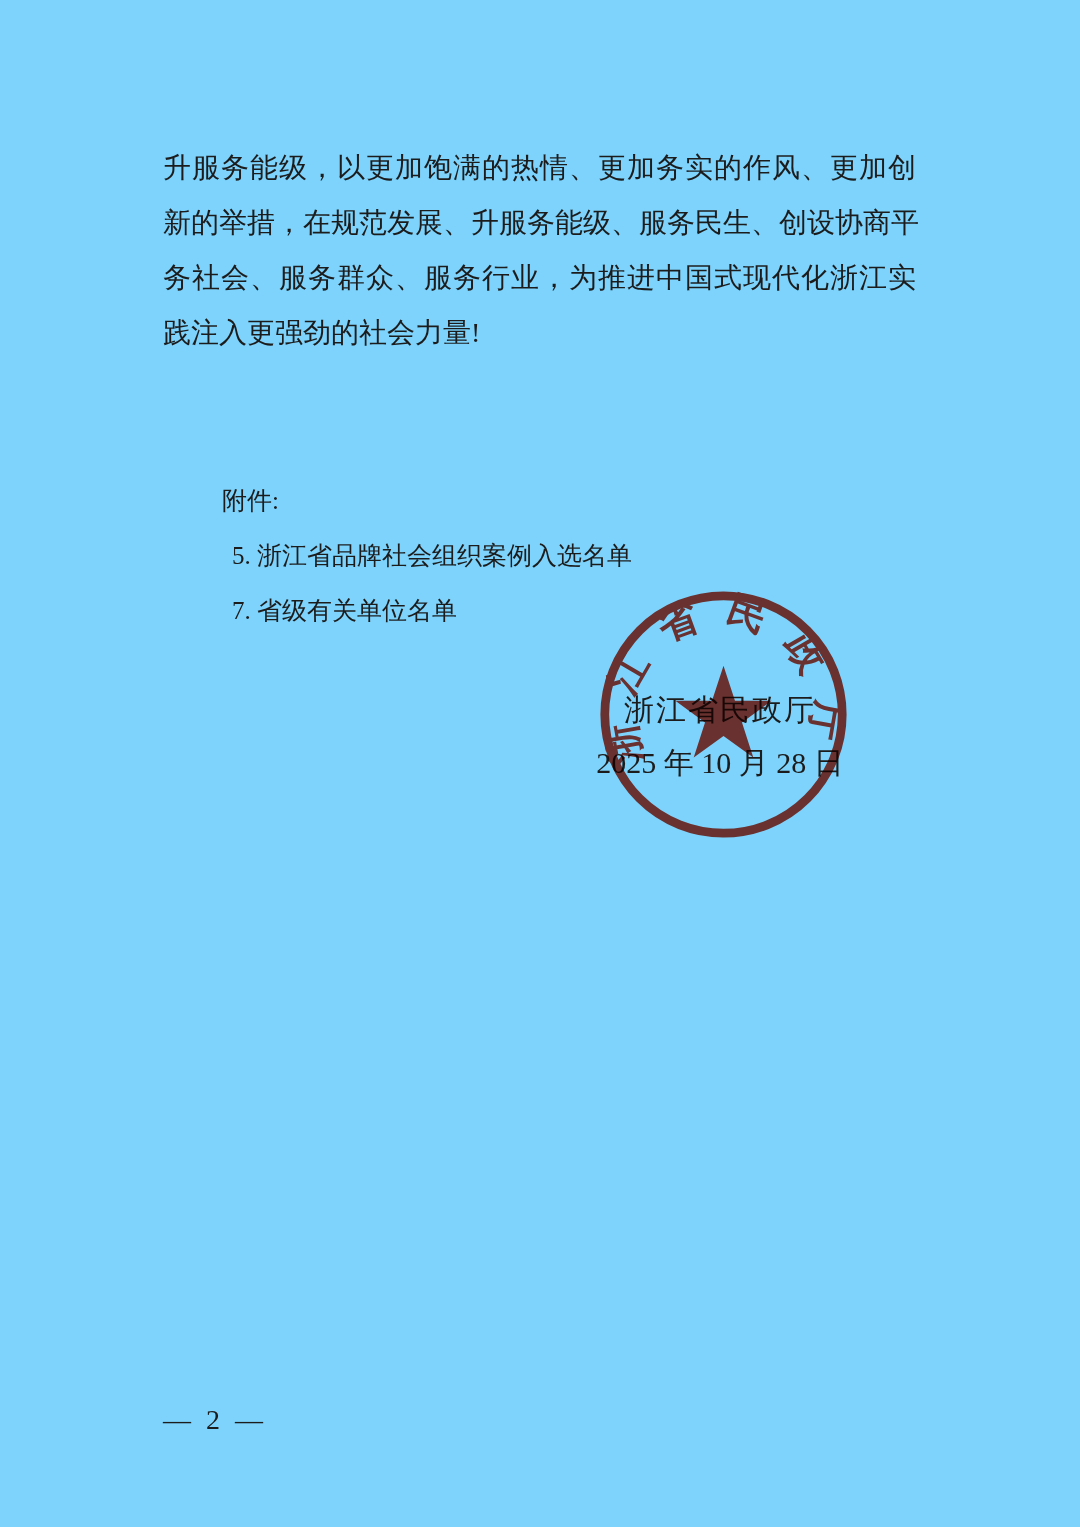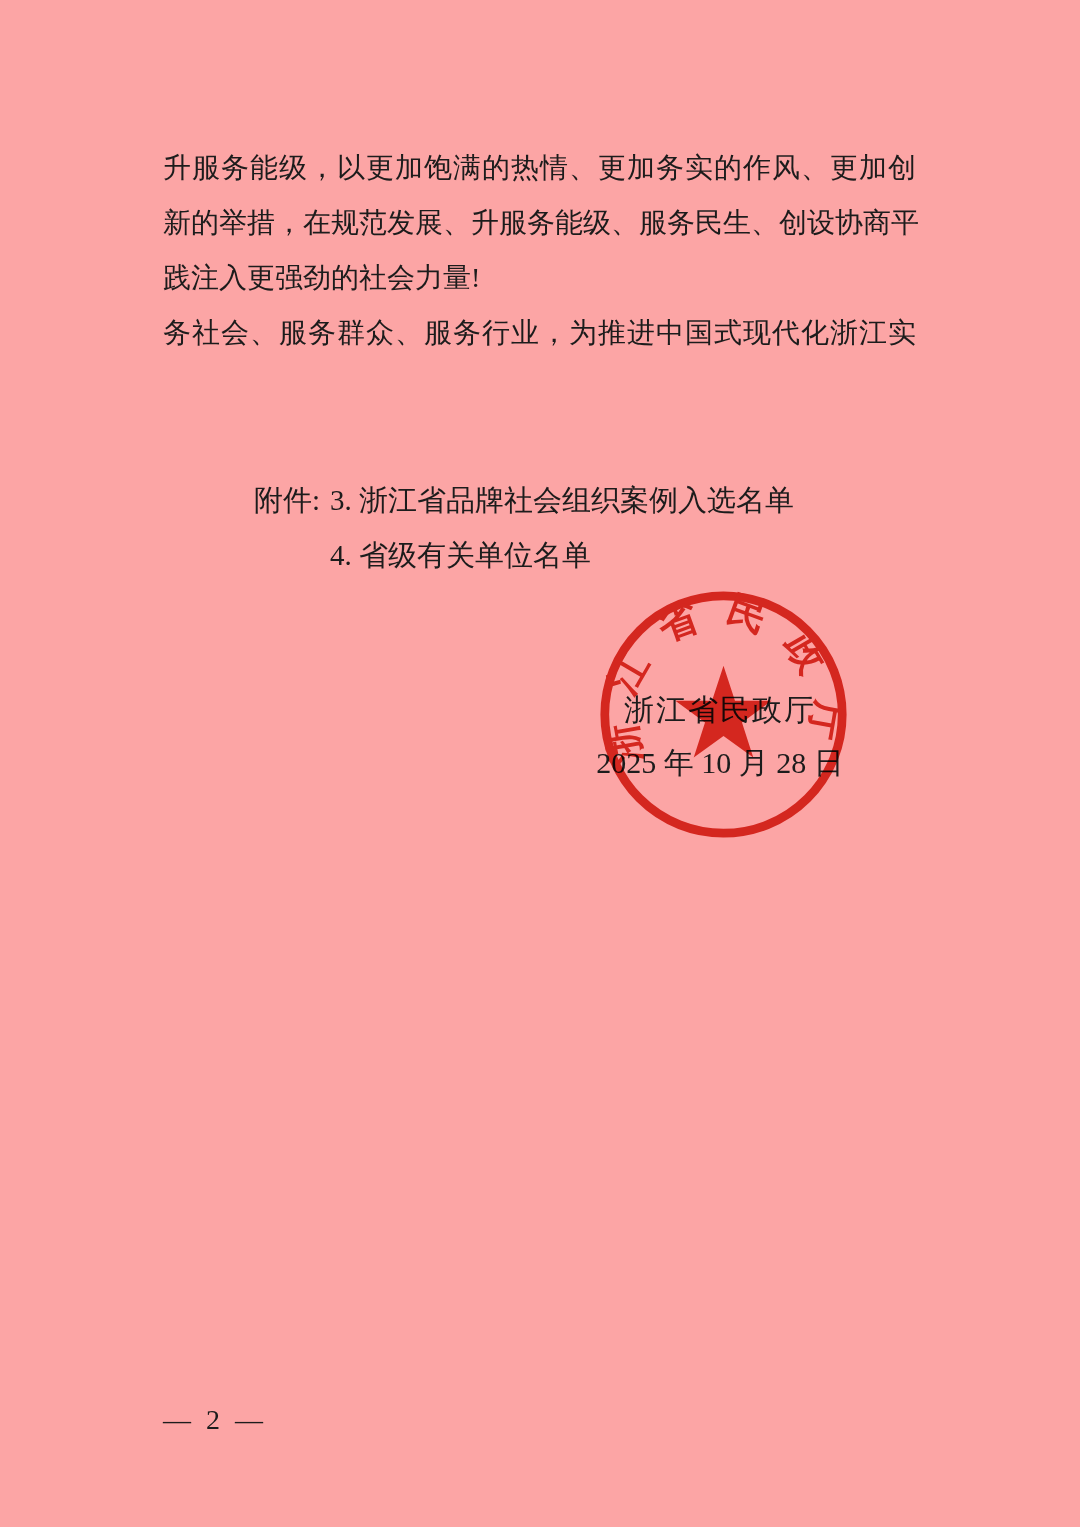--- a/index.html
+++ b/index.html
@@ -4,21 +4,21 @@
 <style>
   html, body {
     margin: 0;
     padding: 0;
     background: #ffffff;
   }
   .page {
     position: relative;
     width: 1080px;
     height: 1527px;
-    background: #fca5a5;
+    background: #7dd3fc;
     font-family: "Liberation Serif", "DejaVu Serif", serif;
     color: #1c1c1c;
     overflow: hidden;
   }
   
   .body-text {
     position: absolute;
     left: 163px;
     top: 140px;
     width: 753px;
@@ -35,24 +35,23 @@
   .body-text .line.last {
     text-align: left;
     text-align-last: left;
   }
   
   .attachments {
     position: absolute;
     left: 222px;
     top: 473px;
     display: flex;
-    flex-direction: row;
+    flex-direction: column;
     align-items: flex-start;
-    font-size: 29px;
-    margin-left: 32px;
+    font-size: 25px;
   }
   .attachments .label {
     height: 55px;
     line-height: 55px;
     white-space: nowrap;
   }
   .attachments .items {
     display: flex;
     flex-direction: column;
     margin-left: 10px;
@@ -113,29 +112,29 @@
   }
 </style>
 </head>
 <body>
 
 <div class="page">
 
   <div class="body-text">
     <div class="line">升服务能级，以更加饱满的热情、更加务实的作风、更加创</div>
     <div class="line">新的举措，在规范发展、升服务能级、服务民生、创设协商平</div>
+    <div class="line">务社会、服务群众、服务行业，为推进中国式现代化浙江实</div>
     <div class="line last">践注入更强劲的社会力量!</div>
-    <div class="line">务社会、服务群众、服务行业，为推进中国式现代化浙江实</div>
   </div>
 
   <div class="attachments">
     <div class="label">附件:</div>
     <div class="items">
-      <div class="item">3. 浙江省品牌社会组织案例入选名单</div>
-      <div class="item">4. 省级有关单位名单</div>
+      <div class="item">5. 浙江省品牌社会组织案例入选名单</div>
+      <div class="item">7. 省级有关单位名单</div>
     </div>
   </div>
 
   <div class="signature">
     <div class="org">浙江省民政厅</div>
     <div class="date">2025 年 10 月 28 日</div>
   </div>
 
   <div class="seal">
     <svg viewBox="0 0 260 260">

